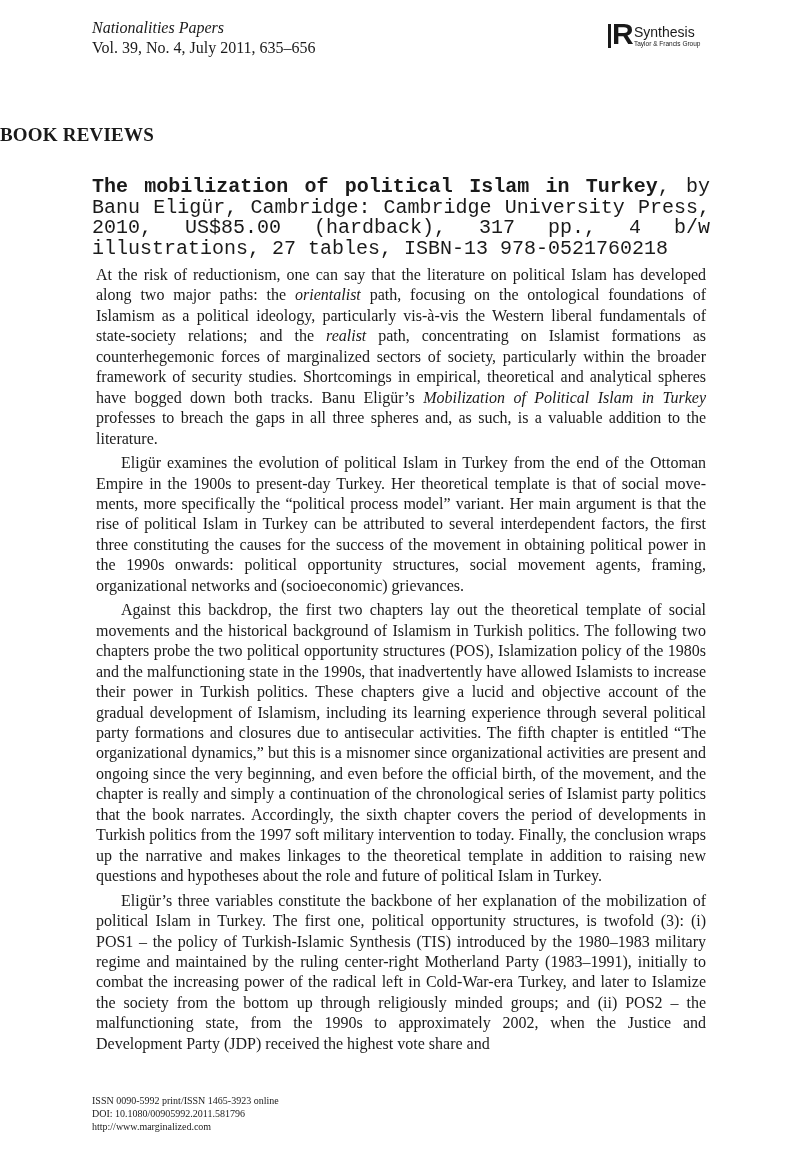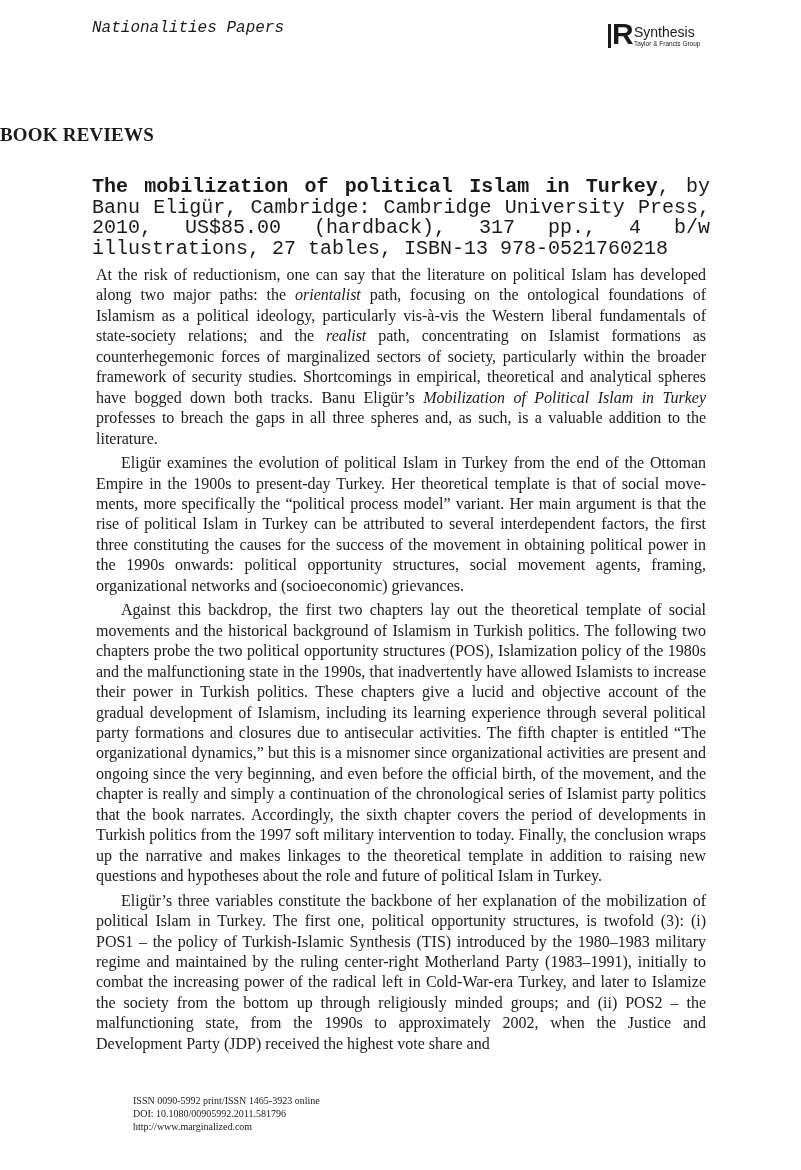--- a/index.html
+++ b/index.html
@@ -1,37 +1,38 @@
 <!DOCTYPE html>
 <html><head>
 <meta charset="utf-8">
 <style>
   html, body { margin: 0; padding: 0; background: #ffffff; }
   body { width: 801px; height: 1170px; position: relative; overflow: hidden; color: #1a1a1a; font-family: "Liberation Serif", "DejaVu Serif", serif; }
   .journal { position: absolute; left: 92px; top: 18px; font-size: 16px; line-height: 20px; }
-  .journal .name { font-style: italic; font-family: Liberation Mono, monospace; }
+  .journal .name { font-style: italic; }
   .logo { position: absolute; left: 608px; top: 22px; display: flex; align-items: center; }
   .logo .mark { width: 20px; height: 28px; position: relative; margin-right: 6px; }
   .logo .mark .bar { position: absolute; left: 0; top: 2px; width: 3px; height: 24px; background: #1a1a1a; }
   .logo .mark .r { position: absolute; left: 4px; top: -4px; font-family: "Liberation Sans", sans-serif; font-weight: bold; font-size: 30px; line-height: 32px; }
   .logo .txt .big { font-family: "Liberation Sans", sans-serif; font-size: 14px; line-height: 15px; }
   .logo .txt .small { font-family: "Liberation Sans", sans-serif; font-size: 6.5px; line-height: 8px; }
   .section-title { position: absolute; top: 124px; left: 0; width: 801px; text-align: left; font-weight: bold; font-size: 19px; letter-spacing: 0.2px; }
   .review-head { position: absolute; left: 92px; top: 177px; width: 618px; font-size: 20px; line-height: 20.5px; text-align: justify; font-family: Liberation Mono, monospace; }
   .review-head b { font-weight: bold; }
   .body { position: absolute; left: 92px; top: 261px; width: 618px; font-size: 16px; line-height: 20.45px; text-align: justify; hyphens: manual; }
   .body p { margin: 4px; }
   .body p.indent { text-indent: 25px; }
-  .footer { position: absolute; left: 92px; top: 1094px; font-size: 10px; line-height: 13px; margin-left: 41px; }
+  .footer { position: absolute; left: 92px; top: 1094px; font-size: 10px; line-height: 13px; }
 </style>
 </head>
 <body>
 
 <div class="journal">
   <div class="name">Nationalities Papers</div>
+  <div>Vol. 39, No. 4, July 2011, 635–656</div>
 </div>
 
 <div class="logo">
   <div class="mark">
     <div class="bar"></div>
     <div class="r">R</div>
   </div>
   <div class="txt">
     <div class="big">Synthesis</div>
     <div class="small">Taylor &amp; Francis Group</div>

